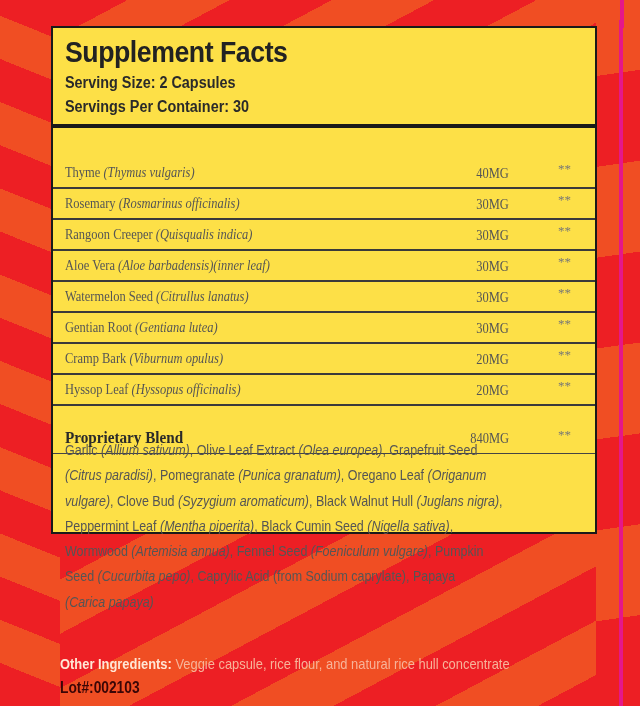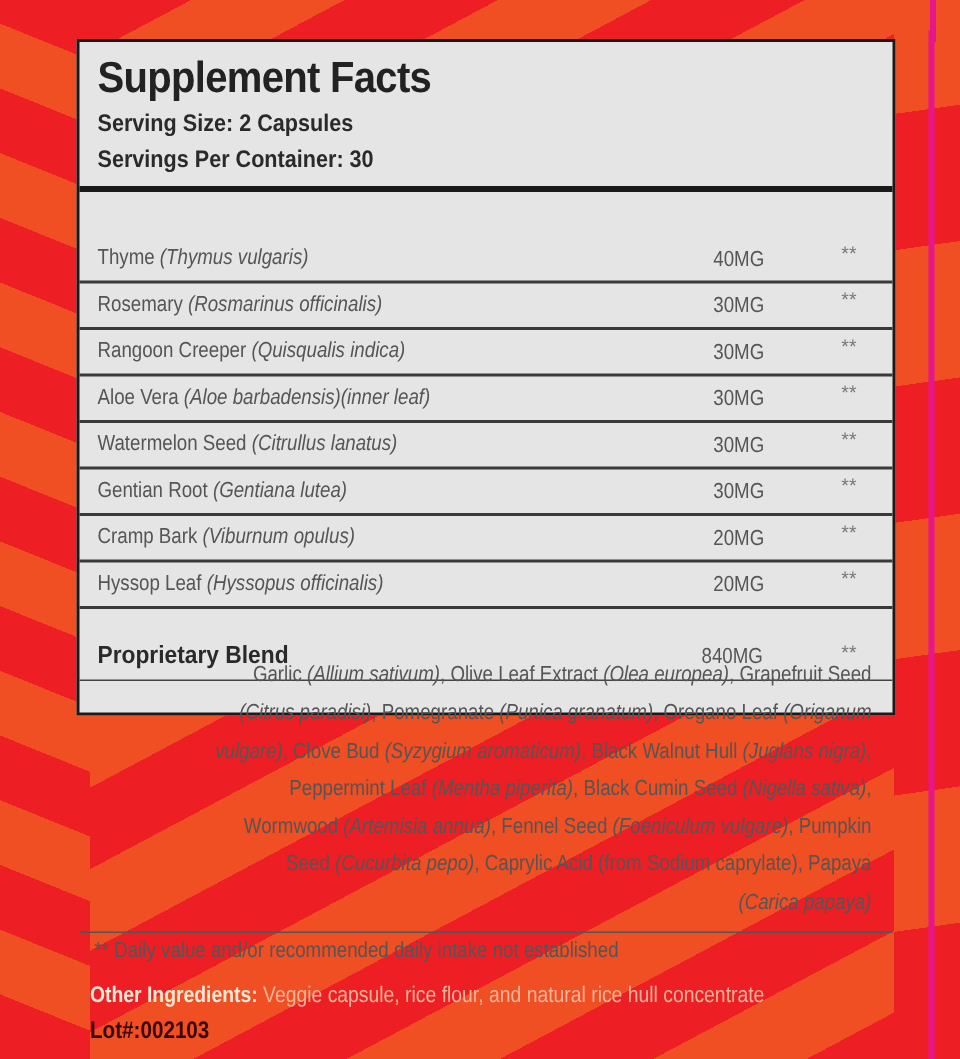--- a/index.html
+++ b/index.html
@@ -24,25 +24,24 @@
     .magenta-line {
       position: absolute; left: 619px; top: 20px; width: 4px; height: 686px;
       background: #e5178a;
     }
     .magenta-curve {
       position: absolute; left: 560px; top: -40px; width: 60px; height: 64px;
       border-top: 4px solid #e5178a; border-right: 4px solid #e5178a;
       border-top-right-radius: 36px;
     }
     .label {
-      position: absolute; left: 51px; top: 26px; width: 546px; height: 451px;
-      background: #e5e5e5;
+      position: absolute; left: 51px; top: 26px; width: 546px; height: 508px;
+      background: #fde047;
       border: 2px solid #1a1a1a;
       box-sizing: border-box;
-      text-align: right;
     }
     .title {
       position: absolute; left: 12px; top: 8px;
       font-size: 29px; font-weight: bold; color: #222;
       letter-spacing: -0.5px;
       transform: scaleX(0.92); transform-origin: left top;
     }
     .serving {
       position: absolute; left: 12px; font-size: 16px; font-weight: bold; color: #2a2a2a;
       transform: scaleX(0.9); transform-origin: left top;
@@ -57,21 +56,21 @@
       border-bottom: 1px solid #333;
     }
     .header-row .amt-h {
       position: absolute; right: 86px; top: 5px; font-size: 17px; font-weight: bold; color: #2a2a2a;
       transform: scaleX(0.9); transform-origin: right top;
     }
     .header-row .dv-h {
       position: absolute; right: 8px; top: 5px; font-size: 17px; font-weight: bold; color: #2a2a2a;
       transform: scaleX(0.9); transform-origin: right top;
     }
-    .rows { position: absolute; left: 0; right: 0; top: 130px; }
+    .rows { position: absolute; left: 0; right: 0; top: 130px; font-family: Liberation Serif, serif; }
     .row {
       position: relative; height: 29px; border-bottom: 2px solid #3a3a3a; box-sizing: content-box;
     }
     .row .name {
       position: absolute; left: 12px; top: 6px; font-size: 14.5px; color: #555;
       white-space: nowrap; transform: scaleX(0.86); transform-origin: left top;
     }
     .row .name i { font-style: italic; }
     .row .amt {
       position: absolute; right: 86px; top: 7px; font-size: 14.5px; color: #555;
@@ -181,21 +180,18 @@
       <span class="name">Proprietary Blend</span>
       <span class="amt">840MG</span>
       <span class="dv">**</span>
     </div>
   </div>
 
   <div class="blend-text">
     <span>Garlic </span><i>(Allium sativum)</i><span>, </span><span>Olive Leaf Extract </span><i>(Olea europea)</i><span>, </span><span>Grapefruit Seed </span><br><i>(Citrus paradisi)</i><span>, </span><span>Pomegranate </span><i>(Punica granatum)</i><span>, </span><span>Oregano Leaf </span><i>(Origanum</i><br><i>vulgare)</i><span>, </span><span>Clove Bud </span><i>(Syzygium aromaticum)</i><span>, </span><span>Black Walnut Hull </span><i>(Juglans nigra)</i><span>, </span><br><span>Peppermint Leaf </span><i>(Mentha piperita)</i><span>, </span><span>Black Cumin Seed </span><i>(Nigella sativa)</i><span>, </span><br><span>Wormwood </span><i>(Artemisia annua)</i><span>, </span><span>Fennel Seed </span><i>(Foeniculum vulgare)</i><span>, </span><span>Pumpkin</span><br><span>Seed </span><i>(Cucurbita pepo)</i><span>, </span><span>Caprylic Acid (from Sodium caprylate)</span><span>, </span><span>Papaya </span><br><i>(Carica papaya)</i>
   </div>
 
-  <div class="footnote">
-    <span>** Daily value and/or recommended daily intake not established</span>
-  </div>
 </div>
 
 <div class="other">
   <b>Other Ingredients:</b><span class="txt"> Veggie capsule, rice flour, and natural rice hull concentrate</span>
 </div>
 <div class="lot">Lot#:002103</div>
 
 </body></html>

